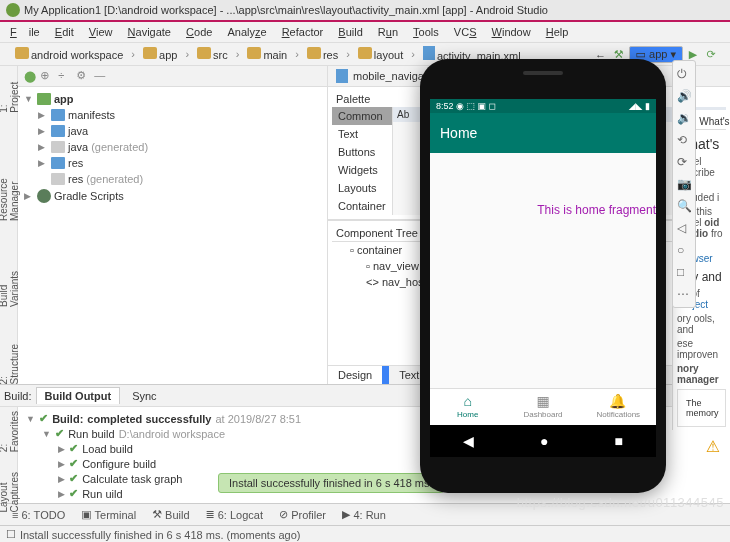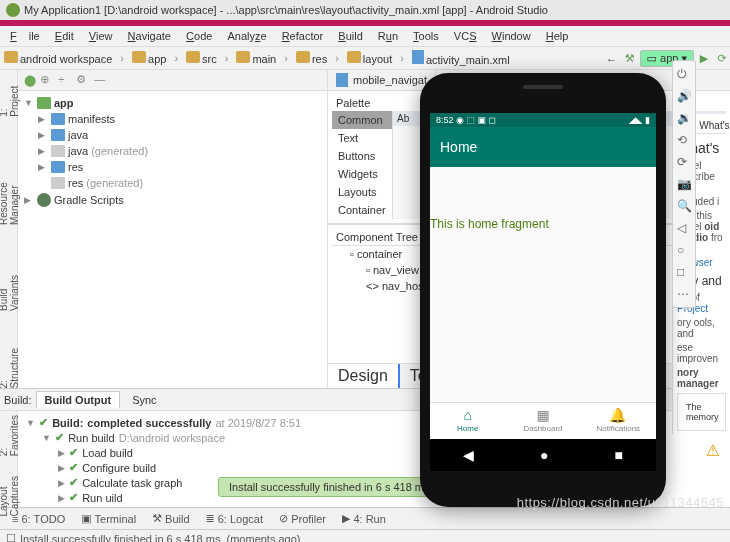--- a/index.html
+++ b/index.html
@@ -1,29 +1,29 @@
 <!DOCTYPE html>
 <html><head>
 <meta charset="utf-8">
 <style>
 * { margin: 0; padding: 0; box-sizing: border-box; font-family: "Segoe UI", Arial, sans-serif; }
 body { background: #f2f2f2; font-size: 11px; color: #333; width: 730px; height: 542px; overflow: hidden; position: relative; }
-.titlebar { background: #e8e8e8; padding: 3px 6px; font-size: 11px; border-bottom: 6px solid #be185d; display: flex; align-items: center; gap: 4px; }
+.titlebar { background: #e8e8e8; padding: 3px 6px; font-size: 11px; border-bottom: 2px solid #be185d; display: flex; align-items: center; gap: 4px; }
 .bug-icon { width: 14px; height: 14px; background: #6b9b3e; border-radius: 50%; display: inline-block; }
 .menubar { background: #f2f2f2; padding: 2px 4px; border-bottom: 1px solid #ddd; }
 .menubar span { padding: 2px 6px; cursor: pointer; display: inline-block; }
 .menubar span u { text-decoration: underline; }
-.toolbar { background: #f2f2f2; padding: 2px 0; border-bottom: 1px solid #ddd; display: flex; align-items: center; gap: 8px; }
+.toolbar { background: #f2f2f2; padding: 2px 11px; border-bottom: 1px solid #ddd; display: flex; align-items: center; gap: 8px; }
 .breadcrumb { display: flex; align-items: center; gap: 4px; flex: 1; }
 .bc-item { padding: 1px 4px; font-size: 11px; }
 .folder-icon { width: 14px; height: 12px; background: #d4a84b; display: inline-block; margin-right: 2px; border-radius: 2px; }
 .file-icon { width: 12px; height: 14px; background: #5b9bd5; display: inline-block; margin-right: 2px; }
 .chevron { color: #888; }
 .toolbar-right { display: flex; gap: 2px; align-items: center; }
-.combo { border: 1px solid #bbb; padding: 1px 6px; background: #86efac; font-size: 11px; border-radius: 2px; }
+.combo { border: 1px solid #bbb; padding: 1px 6px; background: #3b82f6; font-size: 11px; border-radius: 2px; }
 .icon-btn { width: 16px; height: 16px; display: inline-flex; align-items: center; justify-content: center; }
 
 .main-area { display: flex; height: 318px; position: relative; }
 .side-rail { width: 18px; background: #f2f2f2; border-right: 1px solid #ddd; display: flex; flex-direction: column; align-items: center; padding-top: 8px; gap: 30px; }
 .rail-text { writing-mode: vertical-rl; transform: rotate(180deg); font-size: 10px; color: #555; }
 .project-panel { width: 310px; background: #fff; border-right: 1px solid #ddd; display: flex; flex-direction: column; }
 .panel-header { background: #f2f2f2; padding: 3px 6px; border-bottom: 1px solid #ddd; display: flex; align-items: center; gap: 4px; }
 .panel-header .title { flex: 1; font-weight: bold; }
 .hdr-icon { width: 14px; height: 14px; color: #888; }
 .tree { padding: 4px 6px; flex: 1; overflow: auto; }
@@ -44,31 +44,31 @@
 .palette-body { display: flex; }
 .palette-cats { width: 60px; }
 .palette-cat { padding: 3px 6px; font-size: 11px; }
 .palette-cat.active { background: #a3a3a3; }
 .palette-preview { flex: 1; background: #f7f7f7; border-left: 1px solid #ddd; min-height: 100px; }
 .comp-tree { border-top: 1px solid #ddd; padding: 4px; }
 .comp-title { font-size: 11px; padding: 2px 4px; border-bottom: 1px solid #ddd; }
 .comp-item { padding: 2px 4px 2px 18px; font-size: 11px; }
 .comp-item.l2 { padding-left: 34px; }
 .bottom-tabs { display: flex; border-top: 1px solid #ddd; background: #f2f2f2; }
-.btab { padding: 3px 10px; font-size: 16px; border-right: 2px solid #3b82f6; }
+.btab { padding: 3px 10px; font-size: 11px; border-right: 7px solid #3b82f6; }
 .btab.active { background: #fff; }
 
 
-.emulator { position: absolute; left: 420px; top: 73px; width: 246px; z-index: 100; }
+.emulator { position: absolute; left: 420px; top: 59px; width: 246px; z-index: 100; }
 .phone-frame { background: #111; border-radius: 28px; padding: 40px 10px 36px 10px; box-shadow: 0 4px 20px rgba(0,0,0,0.4); }
 .phone-speaker { width: 40px; height: 4px; background: #333; border-radius: 2px; margin: -28px auto 24px auto; }
 .phone-screen { background: #fafafa; height: 358px; display: flex; flex-direction: column; }
 .status-bar { background: #00695c; color: #fff; font-size: 9px; padding: 2px 6px; display: flex; justify-content: space-between; }
 .app-bar { background: #00796b; color: #fff; padding: 12px 10px; font-size: 14px; }
-.fragment-body { flex: 1; display: flex; align-items: flex-start; justify-content: flex-start; padding-top: 50px; color: #4d7c0f; font-size: 12px; }
+.fragment-body { flex: 1; display: flex; align-items: flex-start; justify-content: flex-end; padding-top: 50px; color: #a21caf; font-size: 12px; }
 .bottom-nav { display: flex; border-top: 1px solid #ddd; background: #fff; }
 .bn-item { flex: 1; text-align: center; padding: 4px 0 6px 0; font-size: 8px; color: #888; }
 .bn-item.active { color: #00796b; }
 .bn-icon { font-size: 14px; display: block; margin-bottom: 1px; }
 .nav-bar { background: #000; display: flex; justify-content: space-around; padding: 8px 0; }
 .nav-btn { color: #fff; font-size: 14px; }
 
 .emu-toolbar { position: absolute; left: 672px; top: 60px; width: 24px; background: #f5f5f5; border: 1px solid #ccc; border-radius: 3px; display: flex; flex-direction: column; gap: 8px; padding: 6px 0; align-items: center; z-index: 101; }
 .emu-tb-btn { width: 14px; height: 14px; color: #666; font-size: 12px; }
 

